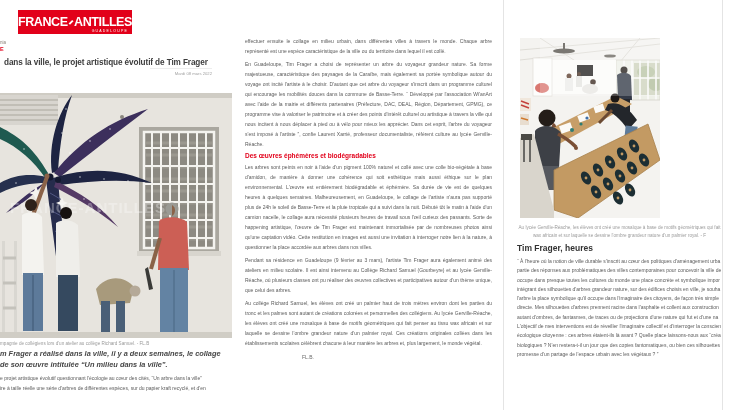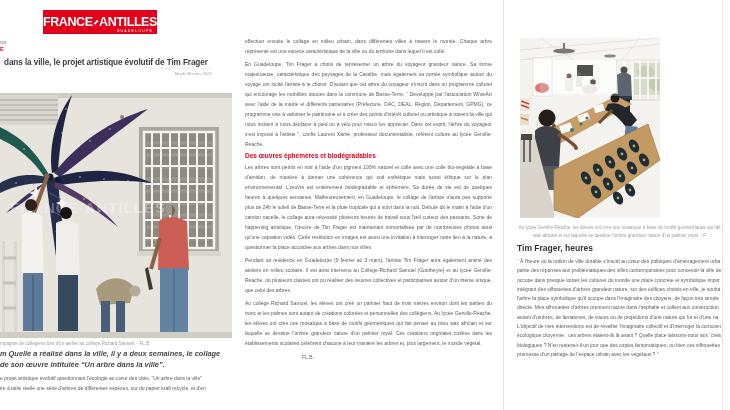--- a/index.html
+++ b/index.html
@@ -3,21 +3,21 @@
 <meta charset="utf-8">
 <style>
   html,body{margin:0;padding:0;background:#ffffff;}
   .canvas{position:relative;width:730px;height:410px;background:#fff;overflow:hidden;
           font-family:"Liberation Sans", sans-serif;color:#5a5a5a;}
   .vline{position:absolute;top:0;height:410px;width:1px;background:#e4e4e4;}
 
   
   .logo{position:absolute;left:18px;top:10px;width:114px;height:24px;background:#e2001a;
         color:#fff;display:flex;align-items:center;justify-content:center;gap:2px;
-        font-weight:bold;font-size:12.5px;letter-spacing:-0.4px;margin-left:25px;}
+        font-weight:bold;font-size:12.5px;letter-spacing:-0.4px;}
   .logo .diamond{width:5px;height:5px;background:#fff;transform:rotate(45deg);display:inline-block;}
   .logo .sub{position:absolute;right:4px;bottom:1px;font-size:3.5px;letter-spacing:1.2px;font-weight:normal;}
   .crumb{position:absolute;left:0;top:40px;font-size:4.5px;color:#8a8178;}
   .category{position:absolute;left:0;top:46px;font-size:5.5px;color:#e2001a;font-weight:bold;}
   .headline{position:absolute;left:0;top:54px;width:220px;font-size:8.2px;font-weight:bold;
             color:#3c3c3c;letter-spacing:-0.1px;}
   .daterule{position:absolute;left:150px;top:68px;width:62px;height:1px;background:#ededed;}
   .date{position:absolute;left:0;top:71px;width:212px;text-align:right;font-size:4.2px;color:#a3a3a3;}
 
   
@@ -147,22 +147,22 @@
       <path d="M160 145 L 151 176" stroke="#8a6248" stroke-width="4" fill="none"></path>
       <path d="M148 174 L 153 196 L 149 197 L 145 176 Z" fill="#3a3a38"></path>
       <rect x="160" y="175" width="28" height="66" fill="#6383a3"></rect>
       <path d="M174 177 L174 240" stroke="#52708e" stroke-width="1.5"></path>
     </g>
     <rect y="239" width="232" height="6" fill="#d0cdc5"></rect>
   </svg>
   <div class="cap-left">mpagnie de collégiens lors d'un atelier au collège Richard Samuel. - FL.B</div>
 
   <div class="lead">
-    <div class="nowrap">m Quelle a réalisé dans la ville, il y a deux semaines, le collage</div>
-    <div class="nowrap">de son œuvre intitulée “Un arbre dans la ville”.</div>
+    <div class="nowrap">m Frager a réalisé dans la ville, il y a deux semaines, le collage</div>
+    <div class="nowrap">de son œuvre intitulée “Un milieu dans la ville”.</div>
   </div>
   <div class="excerpt">
     <div class="nowrap">e projet artistique évolutif questionnant l'écologie au cœur des cités, “Un arbre dans la ville”</div>
     <div class="nowrap">ire à taille réelle une série d'arbres de différentes espèces, sur du papier kraft recyclé, et d'en</div>
   </div>
 
   <div class="col-mid">
     <p>effectuer ensuite le collage en milieu urbain, dans différentes villes à travers le monde. Chaque arbre représenté est une espèce caractéristique de la ville ou du territoire dans lequel il est collé.</p>
     <p>En Guadeloupe, Tim Frager a choisi de représenter un arbre du voyageur grandeur nature. Sa forme majestueuse, caractéristique des paysages de la Caraïbe, mais également sa portée symbolique autour du voyage ont incité l'artiste à le choisir. D'autant que cet arbre du voyageur s'inscrit dans un programme culturel qui encourage les mobilités douces dans la commune de Basse-Terre. “ Développé par l'association Wi'anArt avec l'aide de la mairie et différents partenaires (Préfecture, DAC, DEAL, Région, Département, GPMG), ce programme vise à valoriser le patrimoine et à créer des points d'intérêt culturel ou artistique à travers la ville qui nous incitent à nous déplacer à pied ou à vélo pour mieux les apprécier. Dans cet esprit, l'arbre du voyageur s'est imposé à l'artiste ”, confie Laurent Xarrié, professeur documentaliste, référent culture au lycée Gerville-Réache.</p>
     <div class="subhead">Des œuvres éphémères et biodégradables</div>

